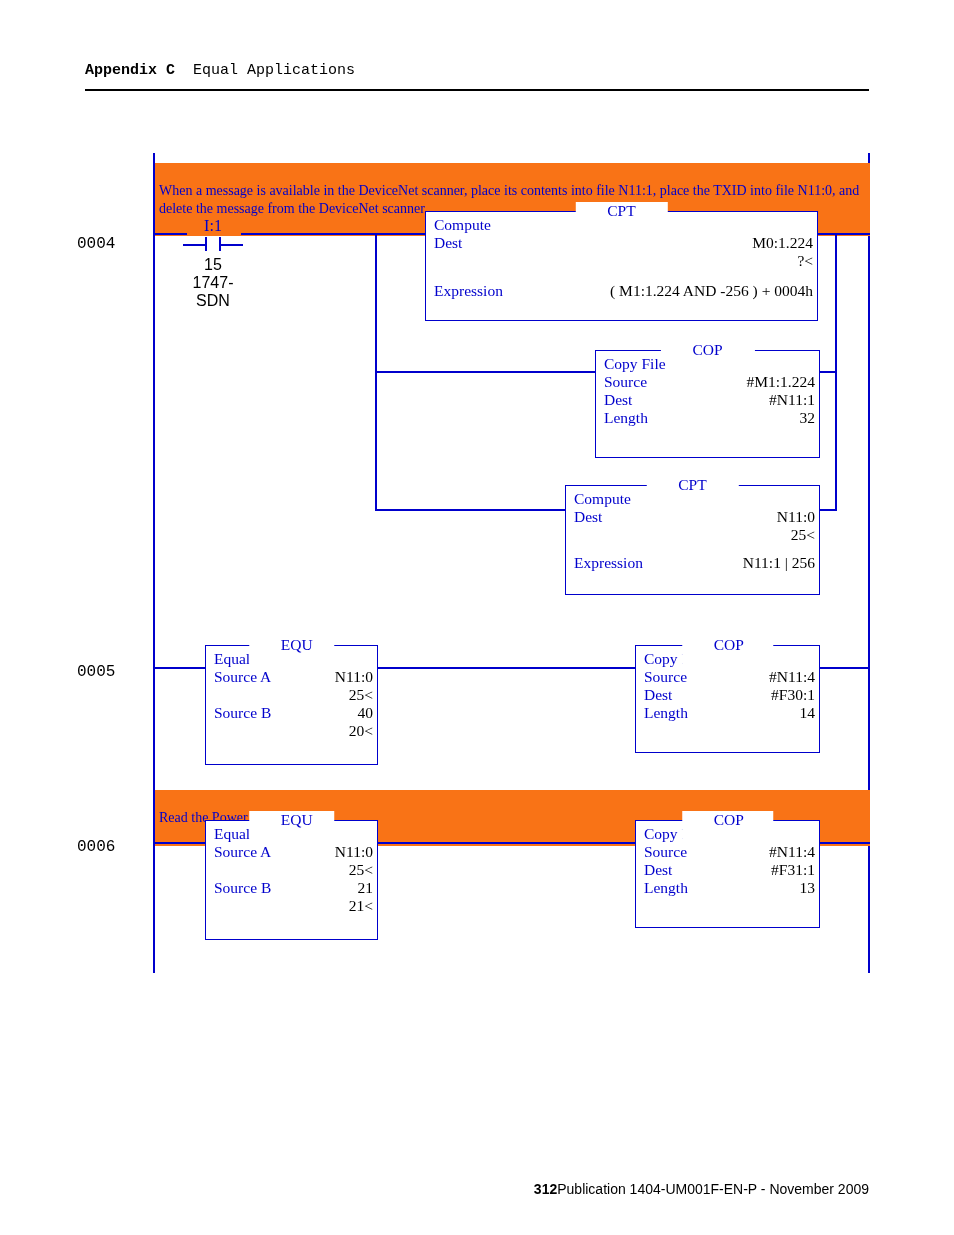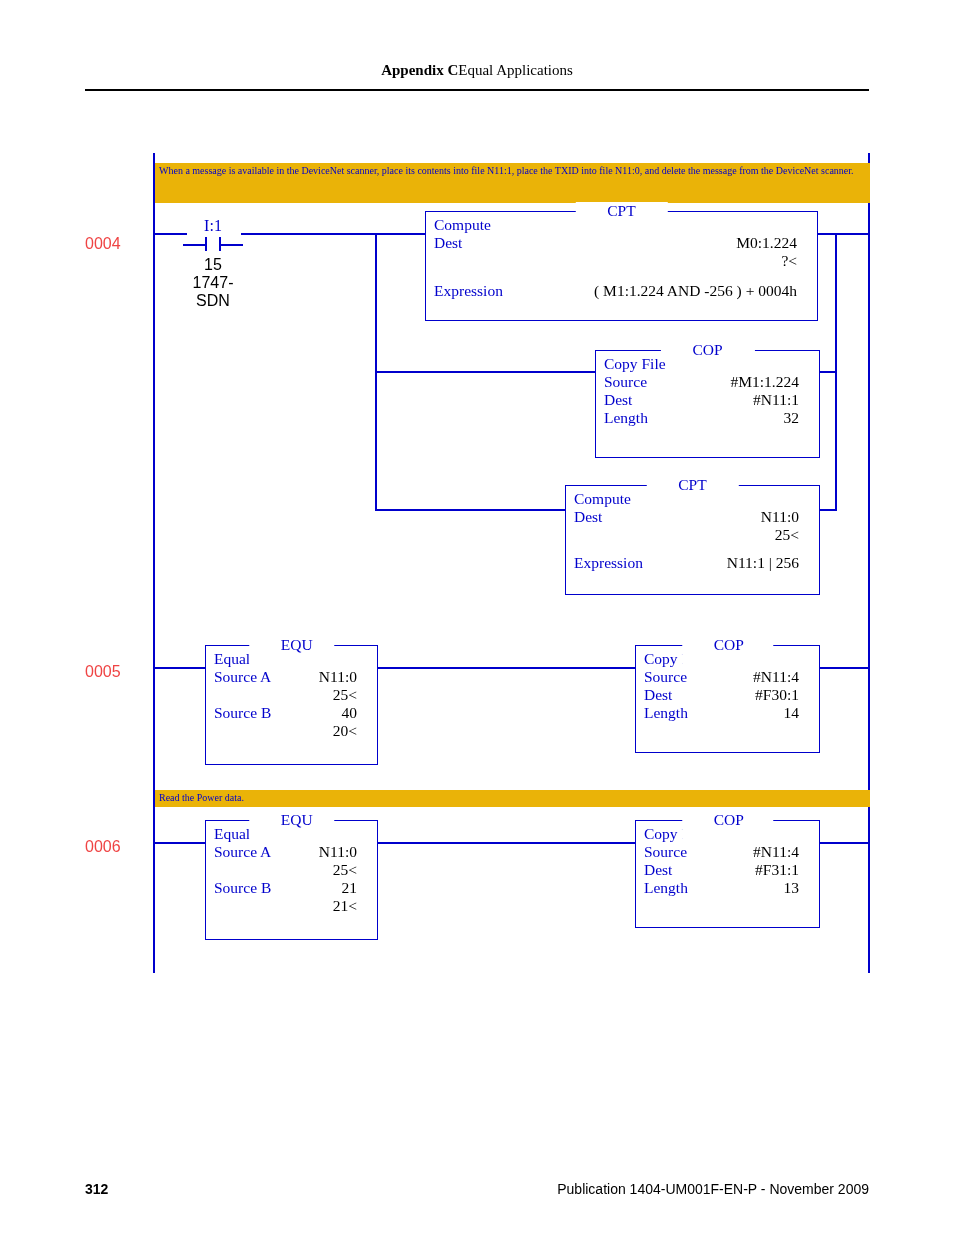--- a/index.html
+++ b/index.html
@@ -17,23 +17,23 @@
     box-sizing: border-box;
     padding: 62px 85px 38px 85px;
   }
   .header-line {
     border-top: 2.5px solid #000;
     margin-top: 10px;
     width: 100%;
   }
   .header-row {
     display: flex;
-    font-family: Liberation Serif, serif;
+    gap: 18px;
+    font-family: Liberation Mono, monospace;
     font-size: 15px;
-    justify-content: center;
   }
   .header-row .bold { font-weight: bold; }
 
   .ladder-wrap {
     position: relative;
     margin: 62px 0 0 40px;
     width: 745px;
     height: 820px;
   }
   .rail {
@@ -42,37 +42,36 @@
     bottom: 0;
     width: 2px;
     background: #0000cc;
   }
   .rail.left  { left: 28px; }
   .rail.right { right: 0; }
 
   .rung-num {
     position: absolute;
     left: -48px;
-    font-family: Liberation Sans, sans-serif;
-    color: #ef4444;
-    margin-left: 8px;
+    font-family: Liberation Mono, monospace;
+    color: #000000;
   }
   .rung-num.n4 { top: 82px; }
   .rung-num.n5 { top: 510px; }
   .rung-num.n6 { top: 685px; }
 
   .comment {
     position: absolute;
     left: 30px;
     right: 0;
-    background: #eab308;
+    background: #f97316;
     color: #0000cc;
-    padding: 2px 4px;
+    padding: 19px 4px;
     line-height: 1.25;
-    font-size: 10px;
+    font-size: 14px;
     box-sizing: border-box;
   }
   .comment.c1 { top: 10px;  min-height: 40px; }
   .comment.c2 { top: 462px; }
   .comment.c3 { top: 637px; }
 
   
   .hwire {
     position: absolute;
     height: 2px;
@@ -130,21 +129,21 @@
 
   
   .ibox {
     position: absolute;
     border: 1px solid #0000cc;
     background: #fff;
     color: #0000cc;
     font-family: serif;
     font-size: 15.5px;
     box-sizing: border-box;
-    padding: 4px 20px 8px 8px;
+    padding: 4px 4px 8px 8px;
   }
   .ibox .mnemonic {
     position: absolute;
     top: -10px;
     left: 50%;
     transform: translateX(-50%);
     background: #fff;
     padding: 0 4px;
   }
   .ibox .mnemonic::before, .ibox .mnemonic::after {
@@ -170,21 +169,21 @@
   .r5-cop  { left: 510px; top: 492px; width: 185px; height: 108px; }
 
   .r6-equ  { left: 80px;  top: 667px; width: 173px; height: 120px; }
   .r6-cop  { left: 510px; top: 667px; width: 185px; height: 108px; }
 
   .footer {
     position: absolute;
     left: 85px; right: 85px;
     bottom: 38px;
     display: flex;
-    justify-content: space-between;
+    justify-content: flex-end;
     font-family: Arial, Helvetica, sans-serif;
     font-size: 14px;
   }
   .footer .pg { font-weight: bold; }
 </style>
 </head>
 <body>
 
 <div class="page">
 

